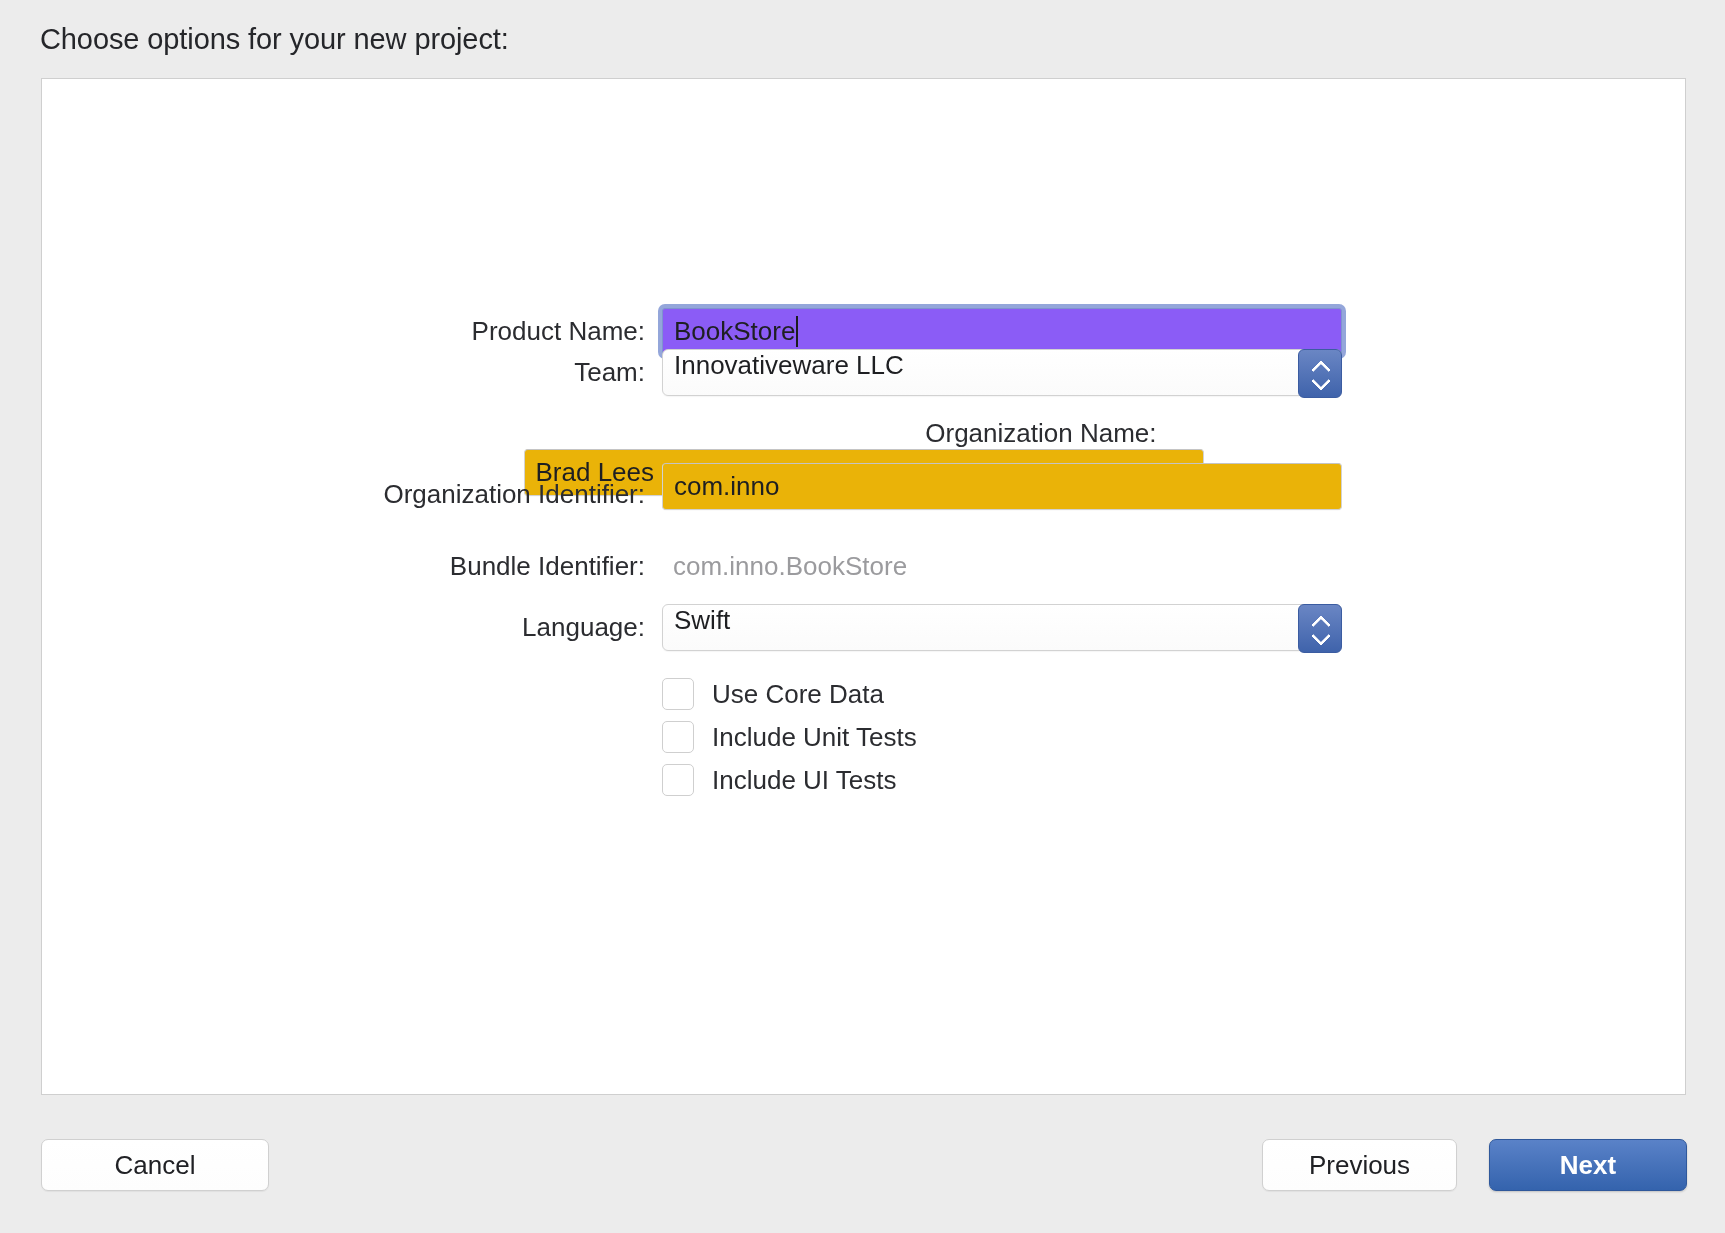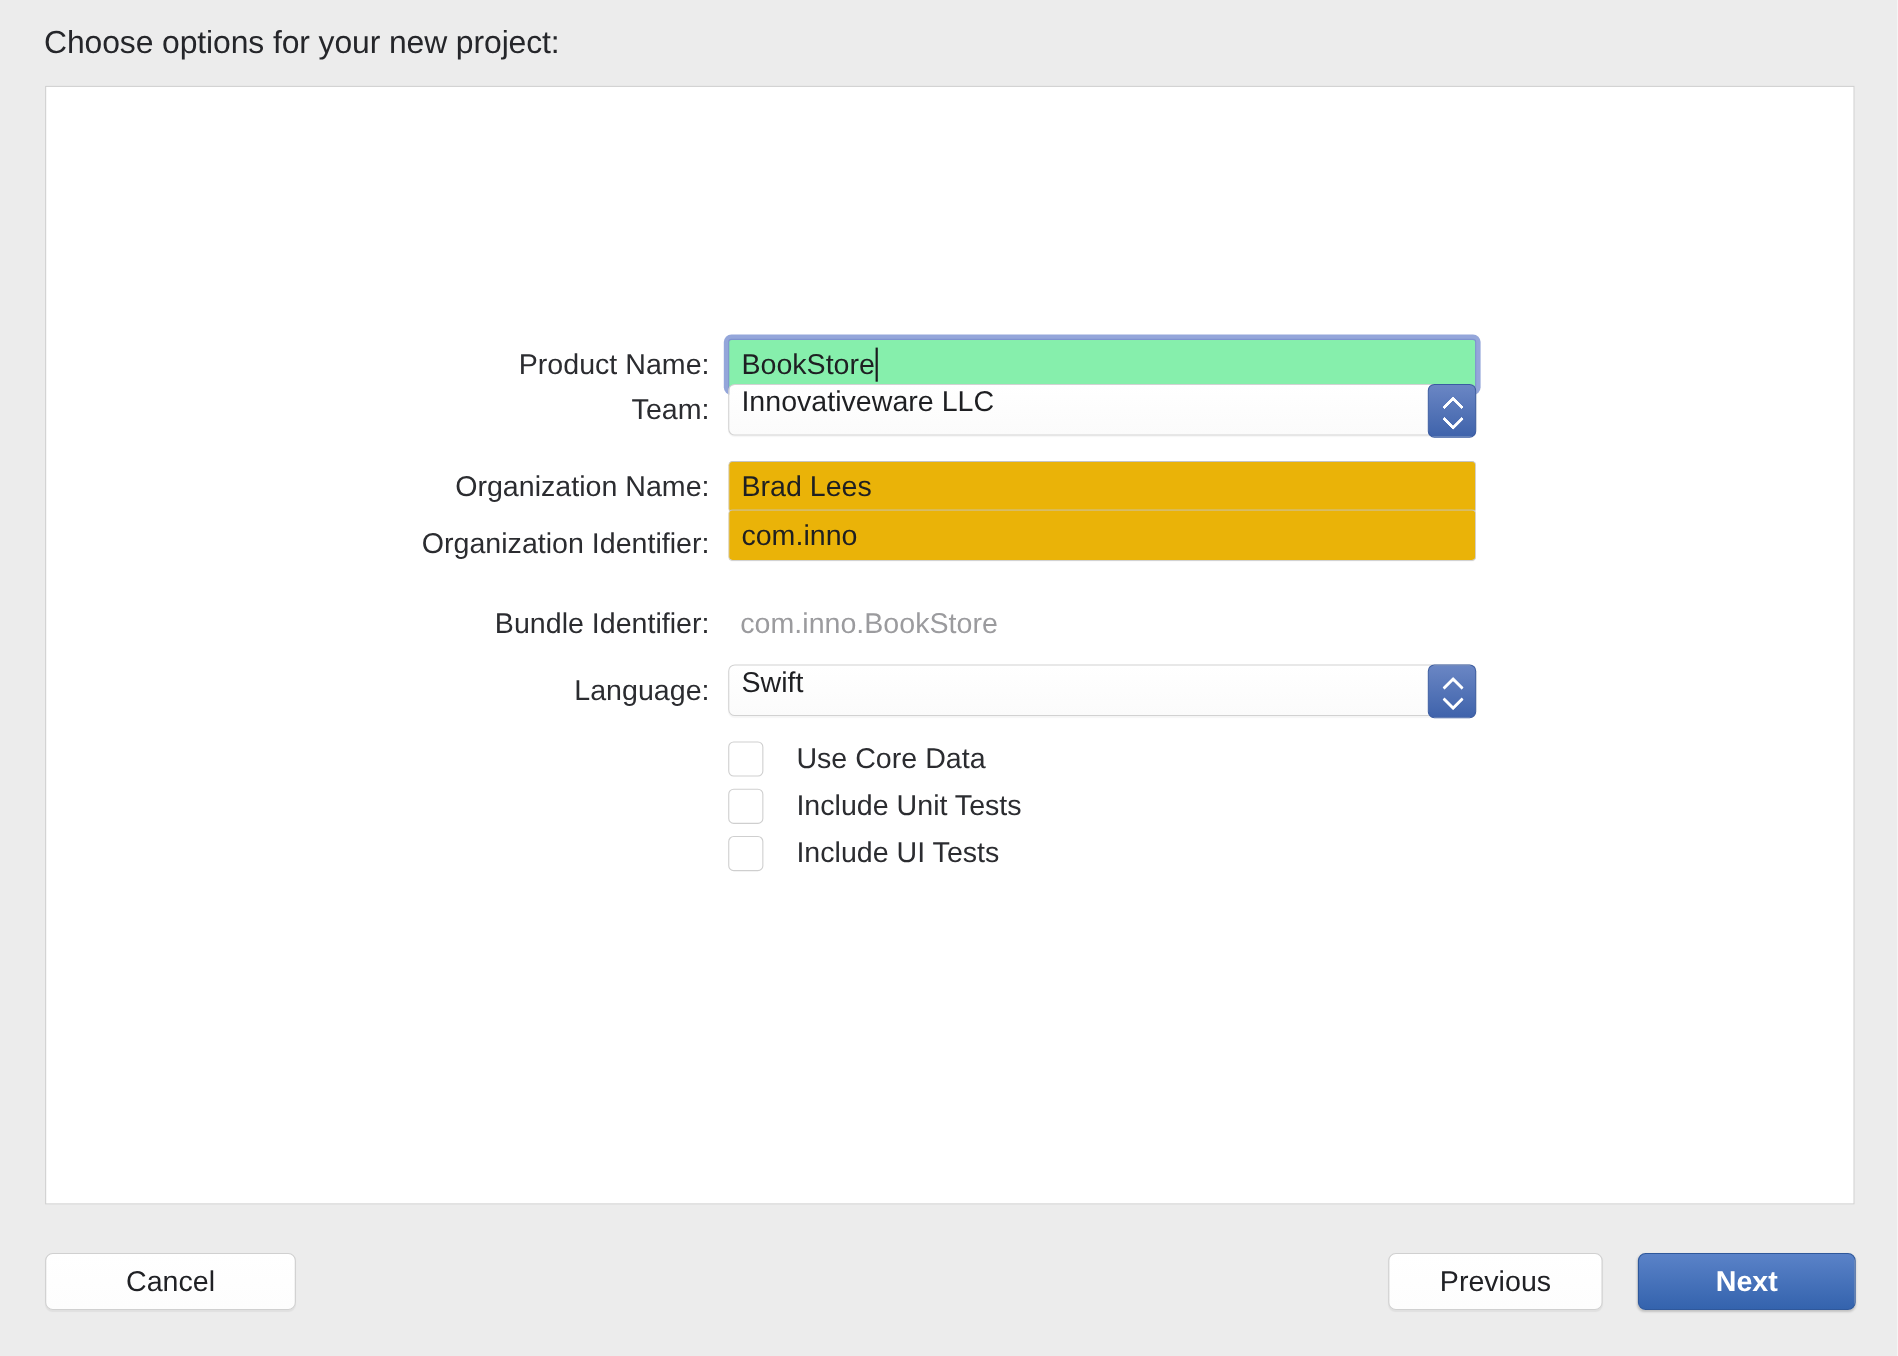--- a/index.html
+++ b/index.html
@@ -92,21 +92,21 @@
     padding: 0 11px;
     font-size: 26px;
     color: #1e1f22;
     box-shadow: 0 1px 0 rgba(0,0,0,0.02);
   }
 
   .textfield.focused {
     border: 1px solid #7f93cf;
     border-radius: 3px;
     box-shadow: 0 0 0 4px rgba(129,150,211,0.85);
-    background: #86efac;
+    background: #8b5cf6;
   }
 
   .caret {
     display: inline-block;
     width: 2px;
     height: 31px;
     background: #1b1c1f;
     margin-left: 1px;
     vertical-align: middle;
   }
@@ -172,23 +172,22 @@
     font-size: 26px;
     color: #9b9b9e;
     padding-left: 11px;
     white-space: nowrap;
   }
 
   
   .checkrow {
     position: absolute;
     display: flex;
-    align-items: flex-start;
+    align-items: center;
     height: 40px;
-    gap: 12px;
   }
   .checkbox {
     width: 32px;
     height: 32px;
     box-sizing: border-box;
     border: 1px solid #cfcfcf;
     border-radius: 5px;
     background: #ffffff;
     flex: 0 0 auto;
   }
@@ -255,21 +254,21 @@
           <div class="popup">
             <span>Innovativeware LLC</span>
             <span class="stepper">
               <span class="chev up"></span>
               <span class="chev down"></span>
             </span>
           </div>
         </div>
       </div>
 
-      <div class="row" style="top: 339px; width: 100%;">
+      <div class="row" style="top: 339px; width: 100%; flex-direction: column;">
         <div class="label">Organization Name:</div>
         <div class="control">
           <div class="textfield">
             <span>Brad Lees</span>
           </div>
         </div>
       </div>
 
       <div class="row" style="top: 383px; width: 100%; align-items: flex-end;">
         <div class="label">Organization Identifier:</div>

